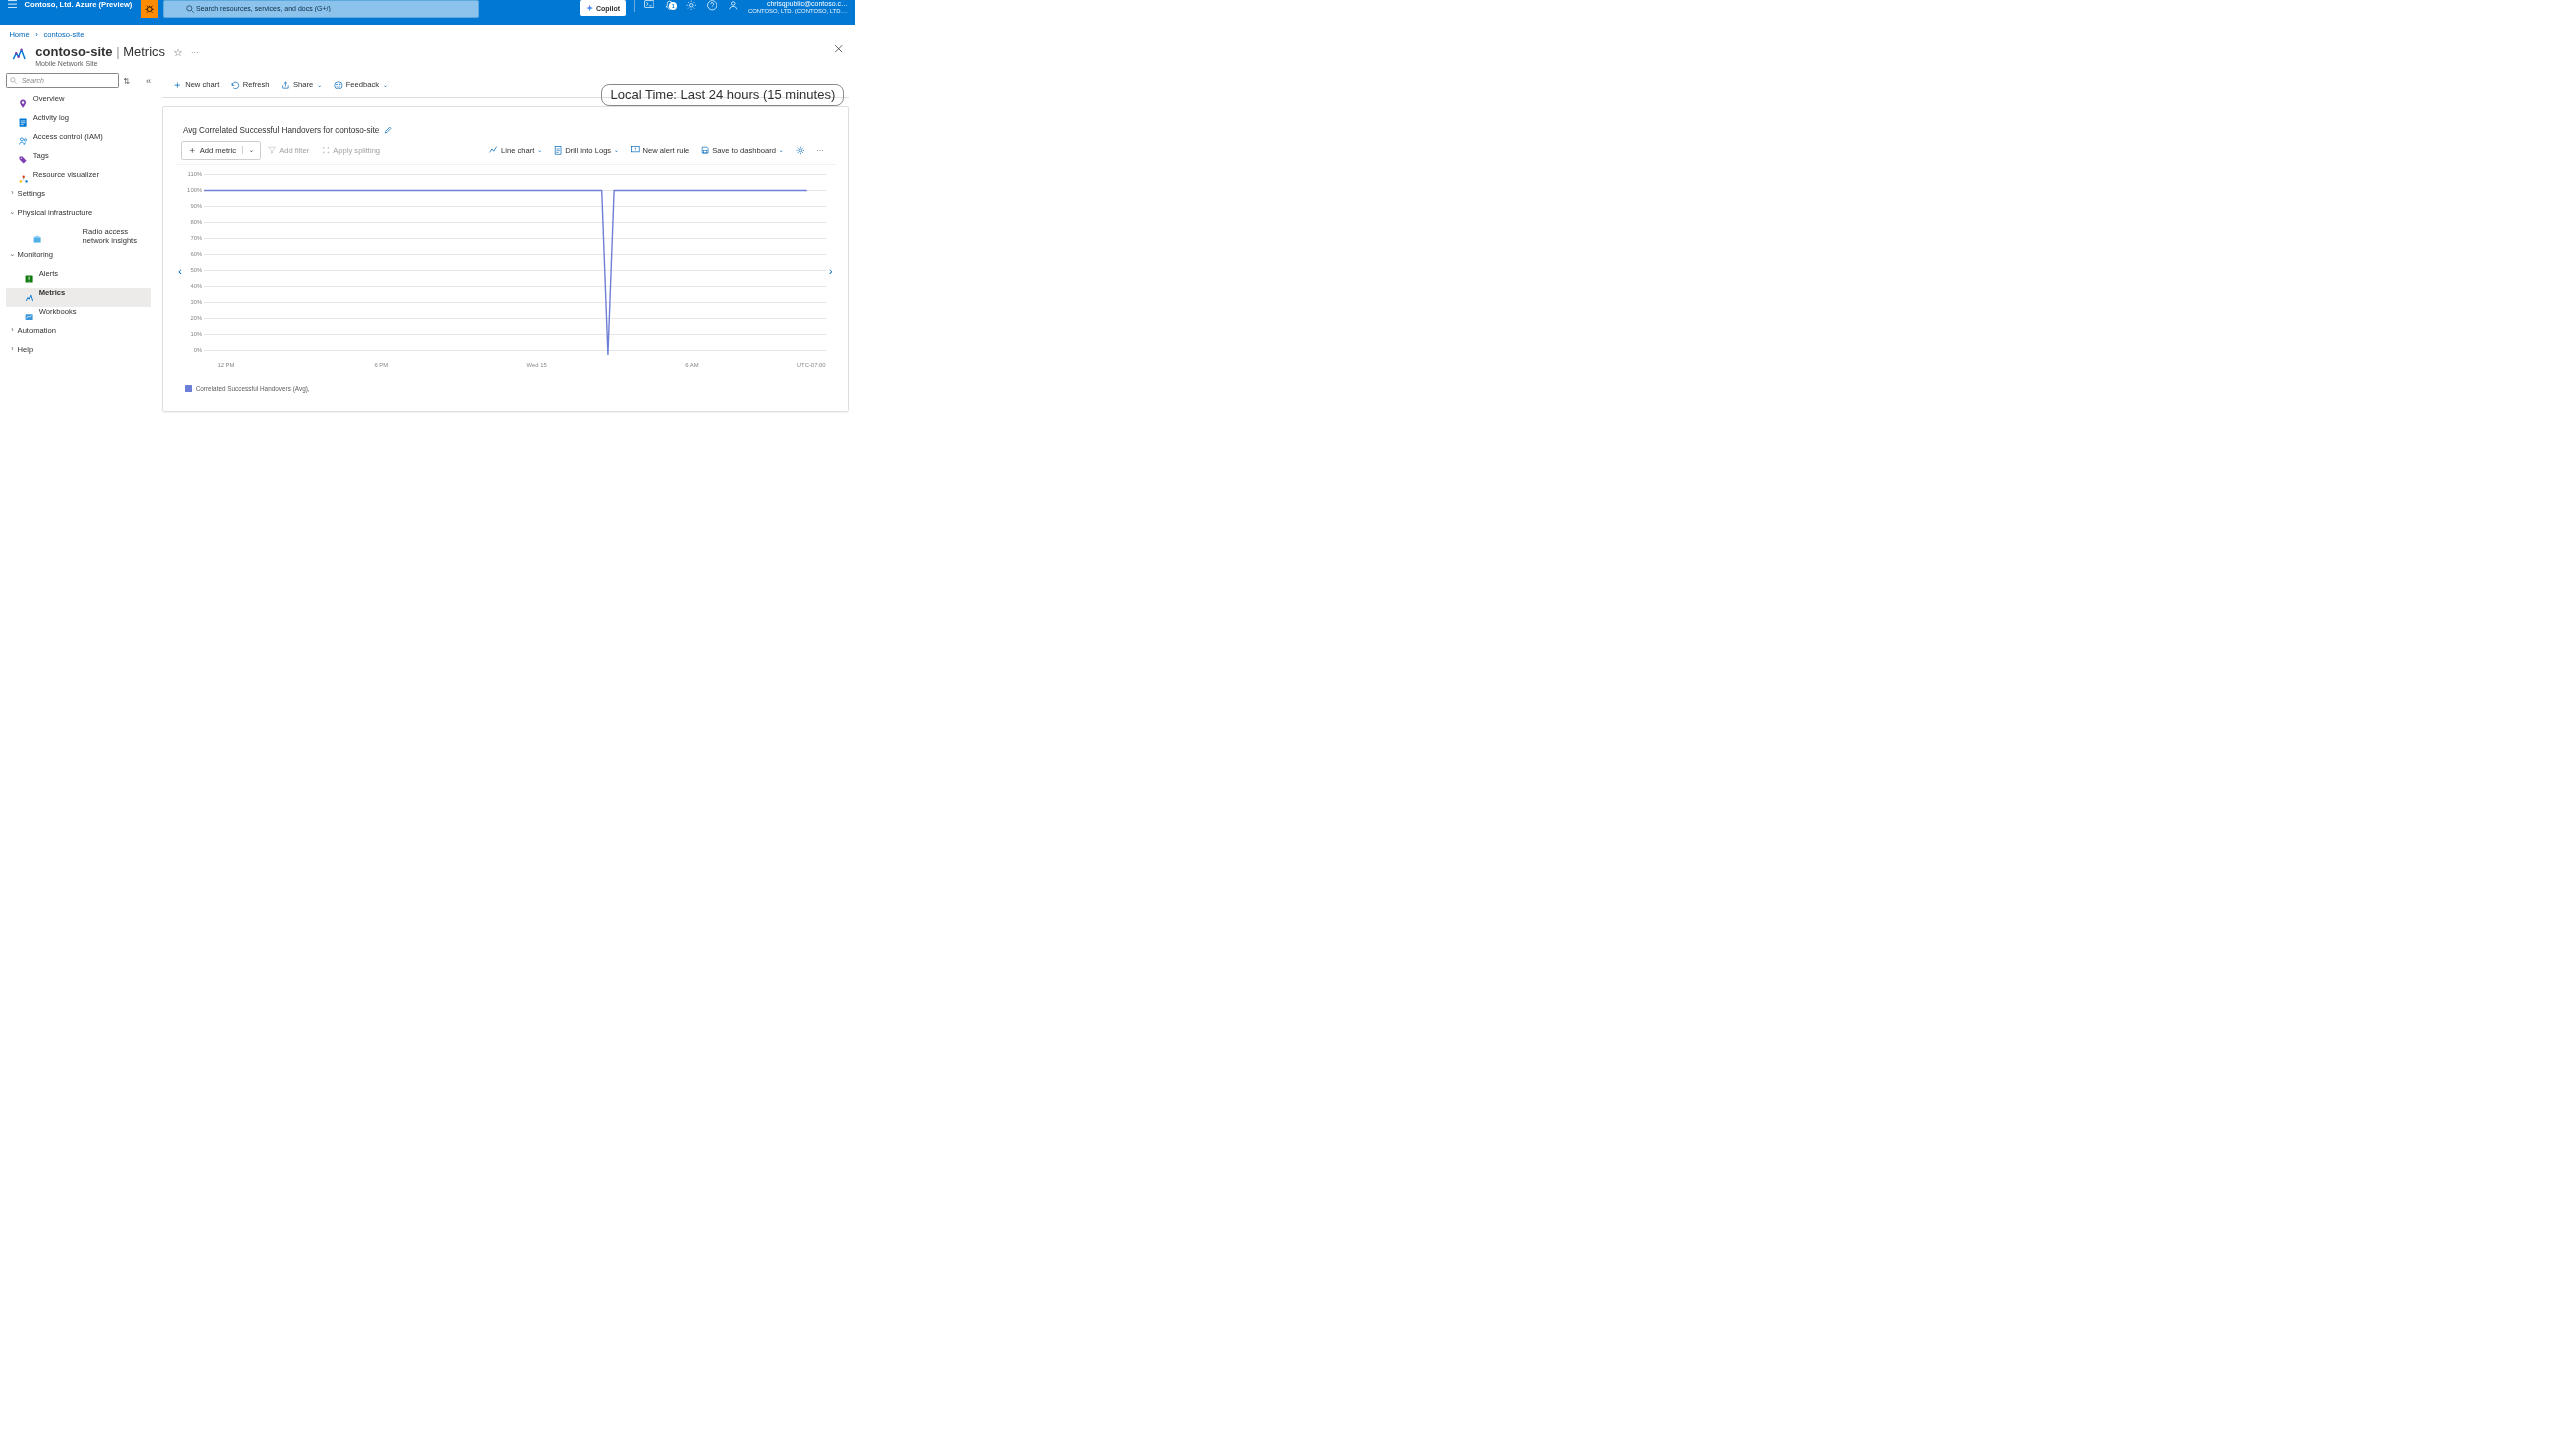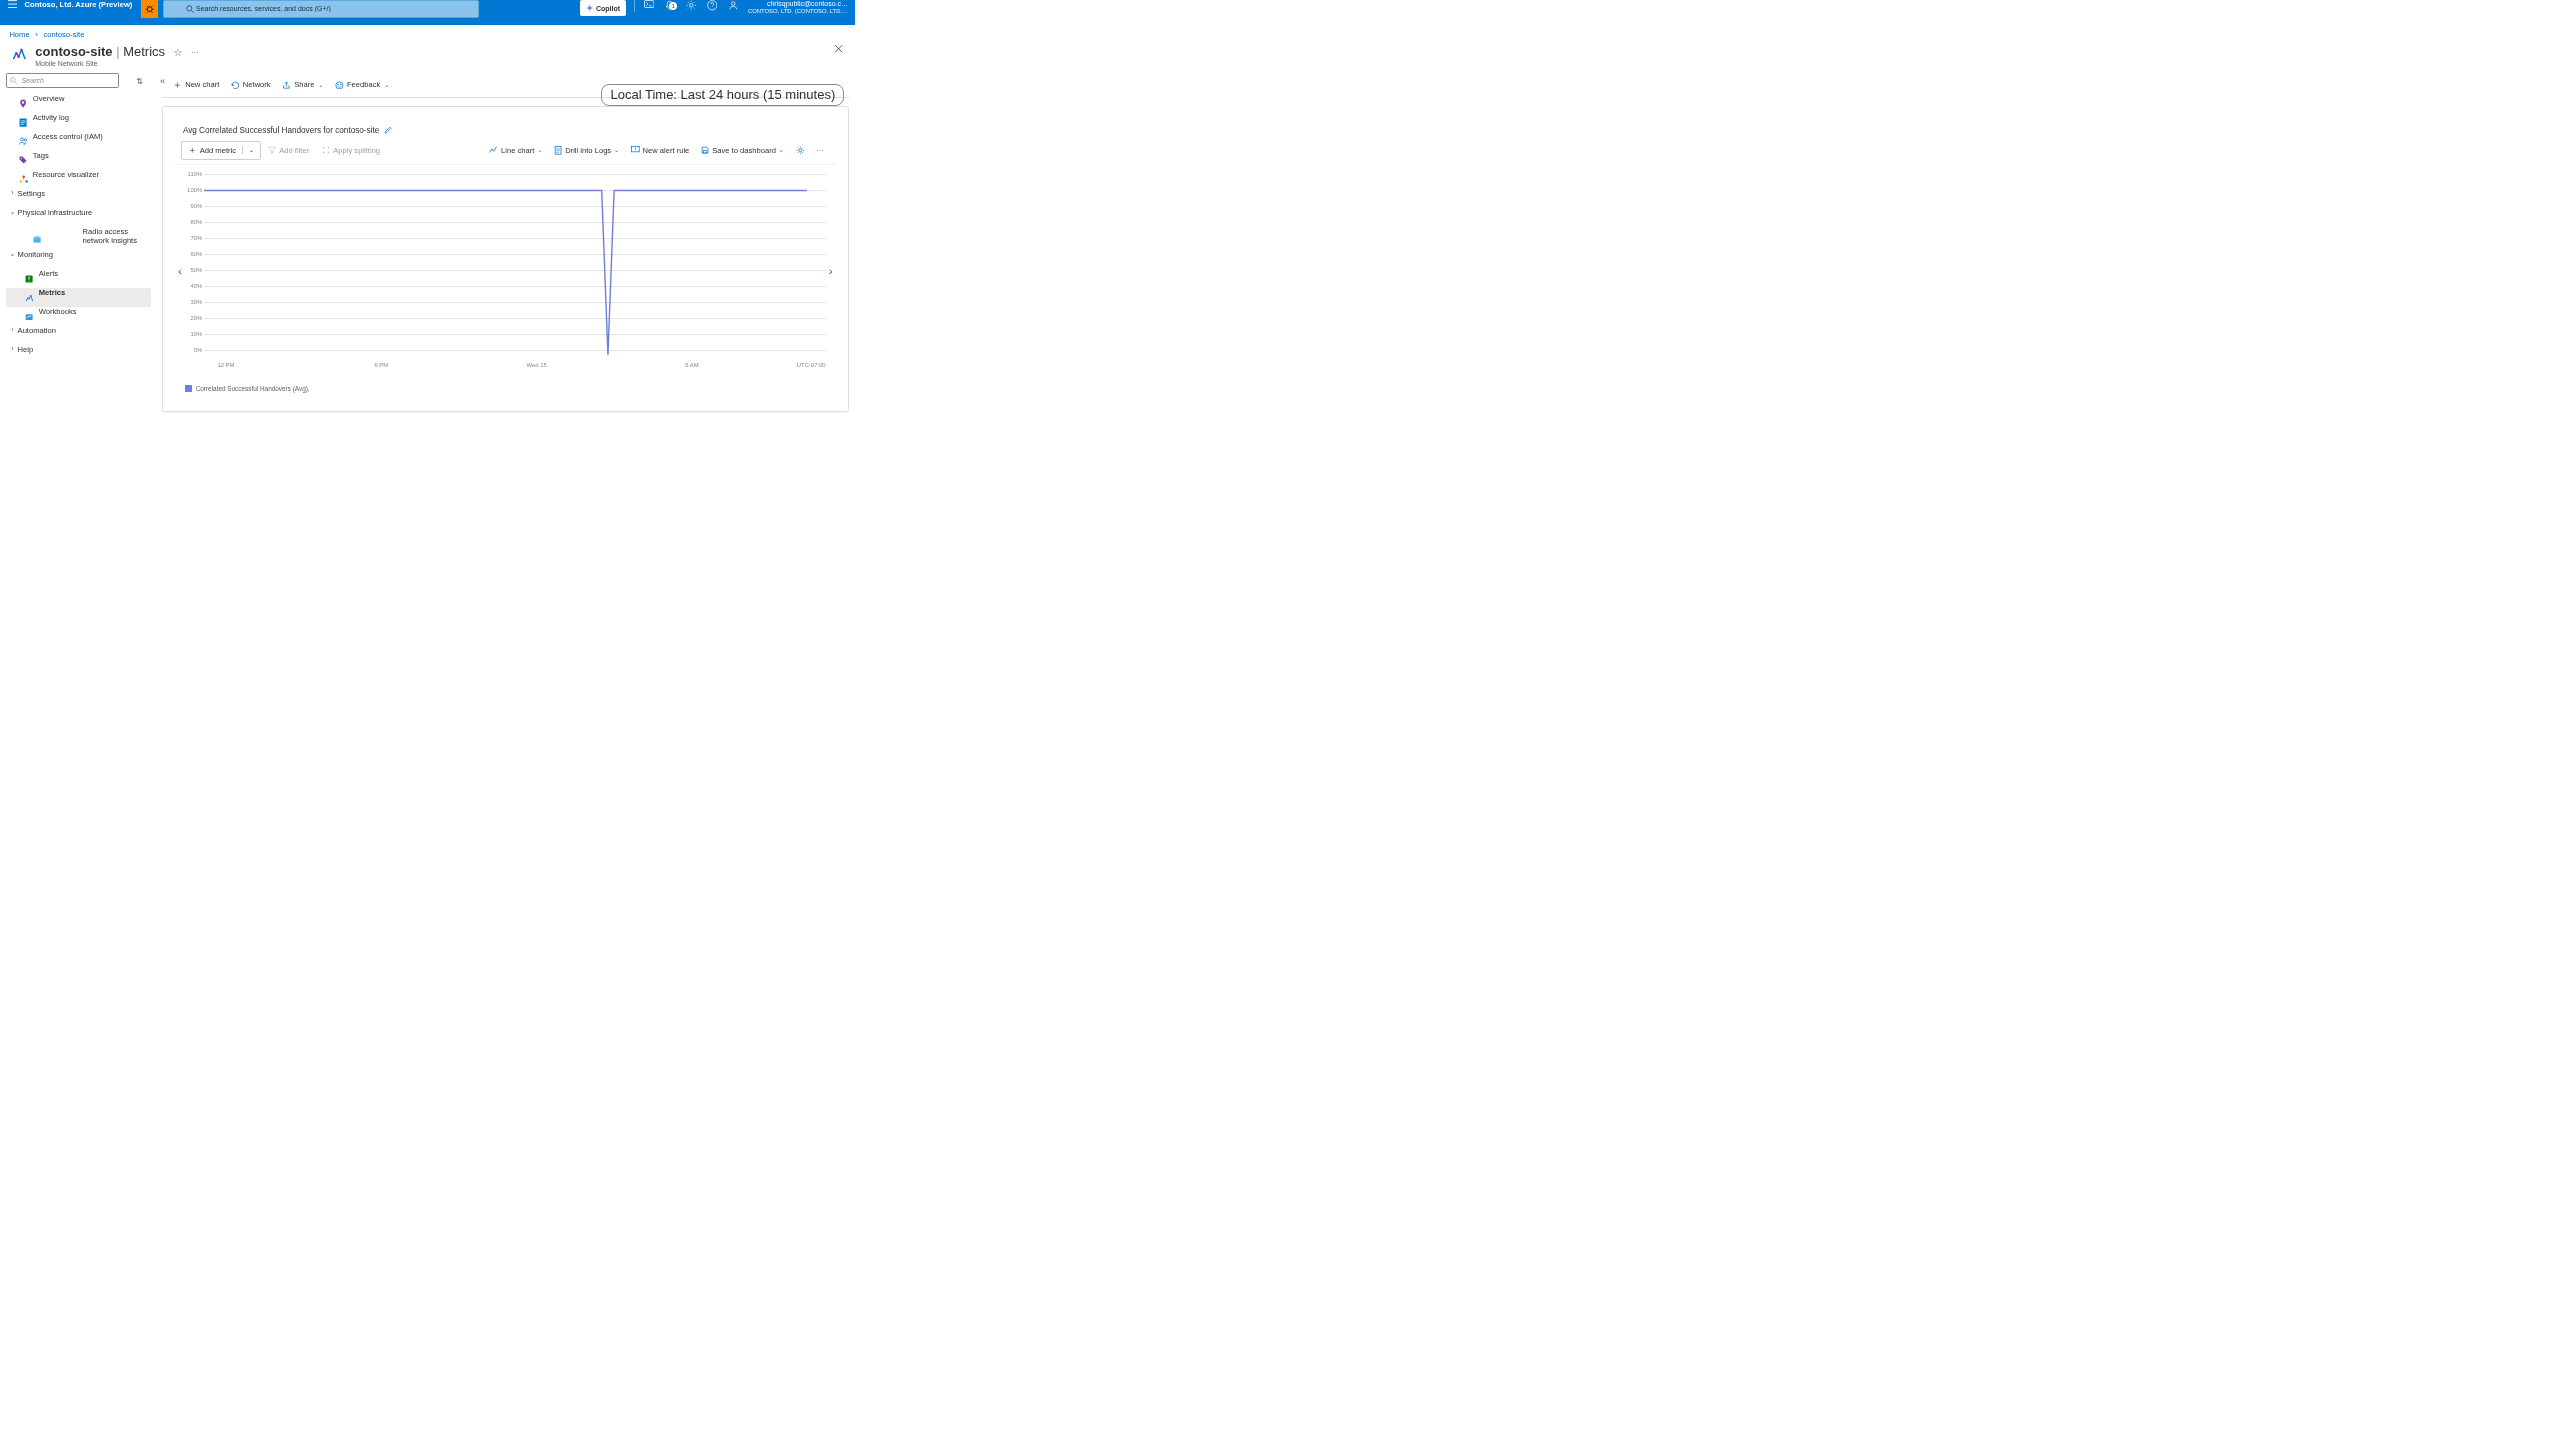--- a/index.html
+++ b/index.html
@@ -38,21 +38,21 @@
   .blade-title { font-size:13px; font-weight:600; }
   .blade-title-main { color:#323130; }
   .blade-title-sep { color:#999; font-weight:400; }
   .blade-title-sub { color:#323130; font-weight:400; }
   .blade-sub { font-size:7px; color:#605e5c; margin-top:1.2px;}
   .title-actions { display:flex; align-items:center; margin-left:8.2px; margin-top:2.3px; gap:8.2px; }
 
   
   .body-row { display:flex; height:calc(100% - 77px); }
   .sidebar { width:157px; border-right:none; padding:0 5.9px 0 5.9px; }
-  .sb-search-row { display:flex; align-items:center; gap:17px; margin-bottom:5.9px;}
+  .sb-search-row { display:flex; align-items:center; gap:4px; margin-bottom:5.9px;}
   .sb-search { flex:0 0 111px; height:15px; border:0.6px solid #8a8886; border-radius:1.2px; display:flex; align-items:center; padding:0 3.5px; }
   .sb-search input { flex:1; border:none; outline:none; font-size:7px; }
   .sb-search input::placeholder{ color:#8a8886; font-style:italic;}
   .sb-toggle { color:#605e5c; cursor:pointer; font-size:8.2px; }
   .sb-collapse { color:#605e5c; cursor:pointer; font-size:9.4px; margin-left:auto;}
   .nav { list-style:none; margin:0; padding:0; }
   .nav li { display:flex; height:19px; padding:0 3.5px 0 1.2px; cursor:pointer; border-radius:1.2px; font-size:7.6px;}
   .nav li.group { font-size:7.6px; }
   .nav li.child { padding-left:17.6px; }
   .nav li.child2 { padding-left:27px; height:23.4px;gap:38px; }
@@ -332,21 +332,21 @@
   <div class="main">
     <div class="cmdbar">
       <div class="cmd">
           <span class="blueicon" style="font-size:10px;font-weight:300;">＋</span>
           <span>New chart</span>
         </div>
       <div class="cmd">
           <svg width="8.8" height="8.8" viewBox="0 0 16 16">
             <path d="M2 8a6 6 0 1 1 2 4.5M2 8V4M2 8h4" stroke="#0067b8" stroke-width="1.3" fill="none"></path>
           </svg>
-          <span>Network</span>
+          <span>Refresh</span>
         </div>
       <div class="cmd">
           <svg width="8.8" height="8.8" viewBox="0 0 16 16">
             <path d="M3 8v5h10V8M8 2v8M5 5l3-3 3 3" stroke="#0067b8" stroke-width="1.3" fill="none"></path>
           </svg>
           <span>Share</span>
           <span class="chev-d">⌄</span>
         </div>
       <div class="cmd">
           <svg width="8.8" height="8.8" viewBox="0 0 16 16">

